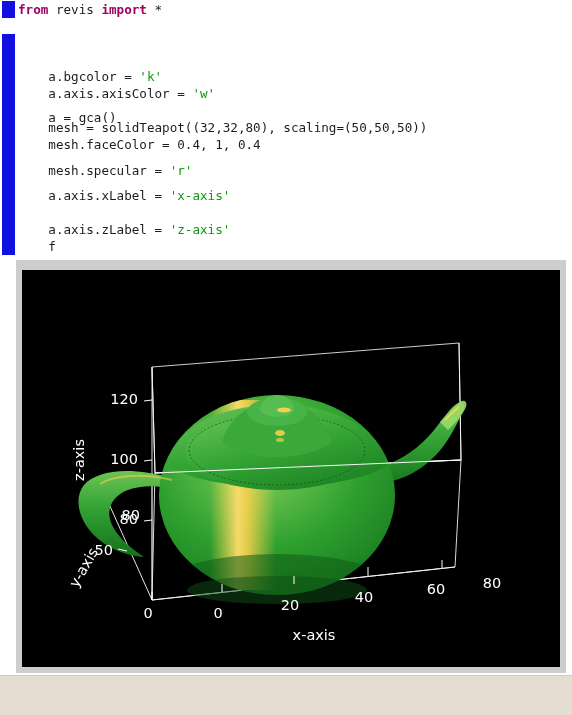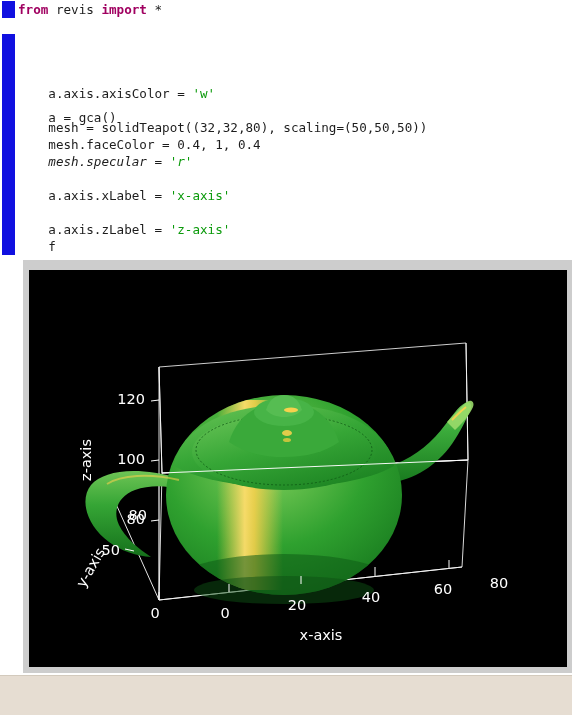--- a/index.html
+++ b/index.html
@@ -34,21 +34,20 @@
   .kw   { color: #a00060; font-weight: bold; }
   .str  { color: #0b9a0b; }
   .plain{ color: #1d1d1d; }
 
   
   #figure-panel {
     position: absolute; left: 16px; top: 260px;
     width: 550px; height: 413px;
     background: #cdcdcd;
     box-sizing: border-box;
-    margin-left: 7px;
   }
   #figure-canvas {
     position: absolute; left: 6px; top: 10px;
     width: 538px; height: 397px;
     background: #000000;
     overflow: hidden;
   }
   #axes-svg { position: absolute; left: 0; top: 0; }
 
   
@@ -65,24 +64,25 @@
 <div id="root">
 
   <div id="code-area">
 
     <div class="gutter" style="top:1px; height:17px;"></div>
     <div class="code-text" style="top:1px;"><span class="kw">from </span><span class="plain">revis </span><span class="kw">import </span><span class="plain">*</span></div>
 
     <div class="gutter" style="top:34px; height:221px;"></div>
 
     <div class="code-text" style="top:65px;margin-top:44px;"><span class="plain">    a = gca()</span></div>
+    <div class="code-text" style="top:68px;"><span class="plain">    a.bgcolor = </span><span class="str">'k'</span></div>
     <div class="code-text" style="top:85px;"><span class="plain">    a.axis.axisColor = </span><span class="str">'w'</span></div>
     <div class="code-text" style="top:119px;"><span class="plain">    mesh = solidTeapot((32,32,80), scaling=(50,50,50))</span></div>
     <div class="code-text" style="top:136px;text-align:right;"><span class="plain">    mesh.faceColor = 0.4, 1, 0.4</span></div>
-    <div class="code-text" style="top:153px;font-style:italic;"><span class="plain">    mesh.specular = </span><span class="str">'r'</span></div>
+    <div class="code-text" style="top:162px;"><span class="plain">    mesh.specular = </span><span class="str">'r'</span></div>
     <div class="code-text" style="top:187px;"><span class="plain">    a.axis.xLabel = </span><span class="str">'x-axis'</span></div>
     <div class="code-text" style="top:221px;"><span class="plain">    a.axis.zLabel = </span><span class="str">'z-axis'</span></div>
     <div class="code-text" style="top:238px;"><span class="plain">    f</span></div>
   </div>
 
   <div id="figure-panel">
     <div id="figure-canvas">
 
       <svg id="axes-svg" width="538" height="397" viewBox="0 0 538 397">
         <defs>

